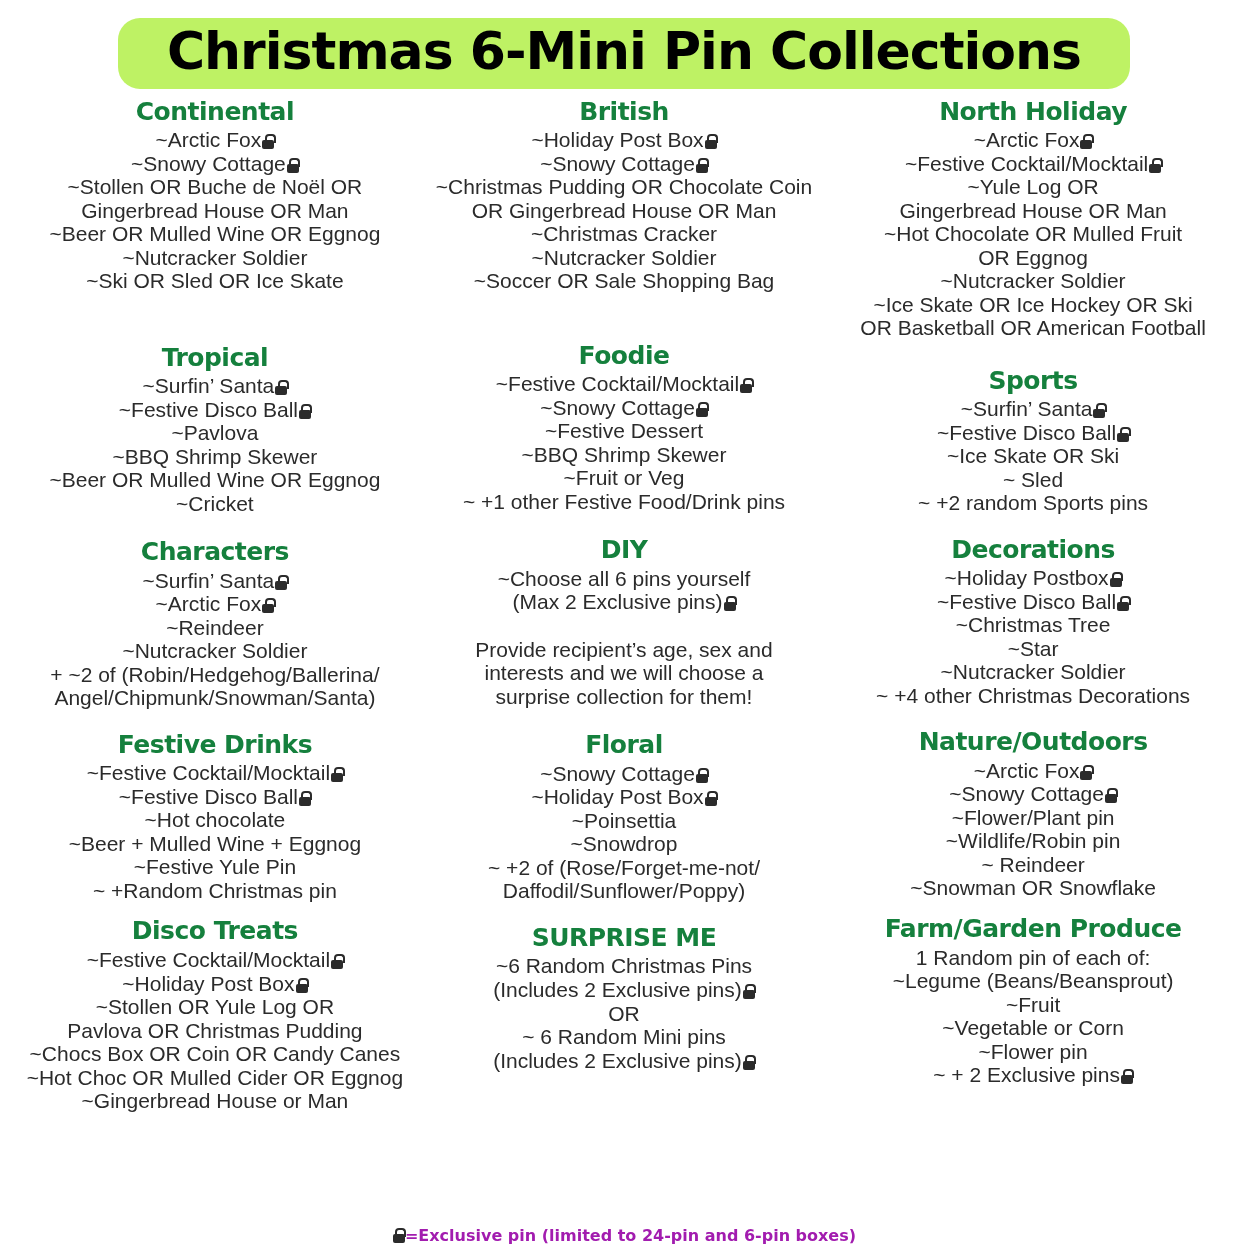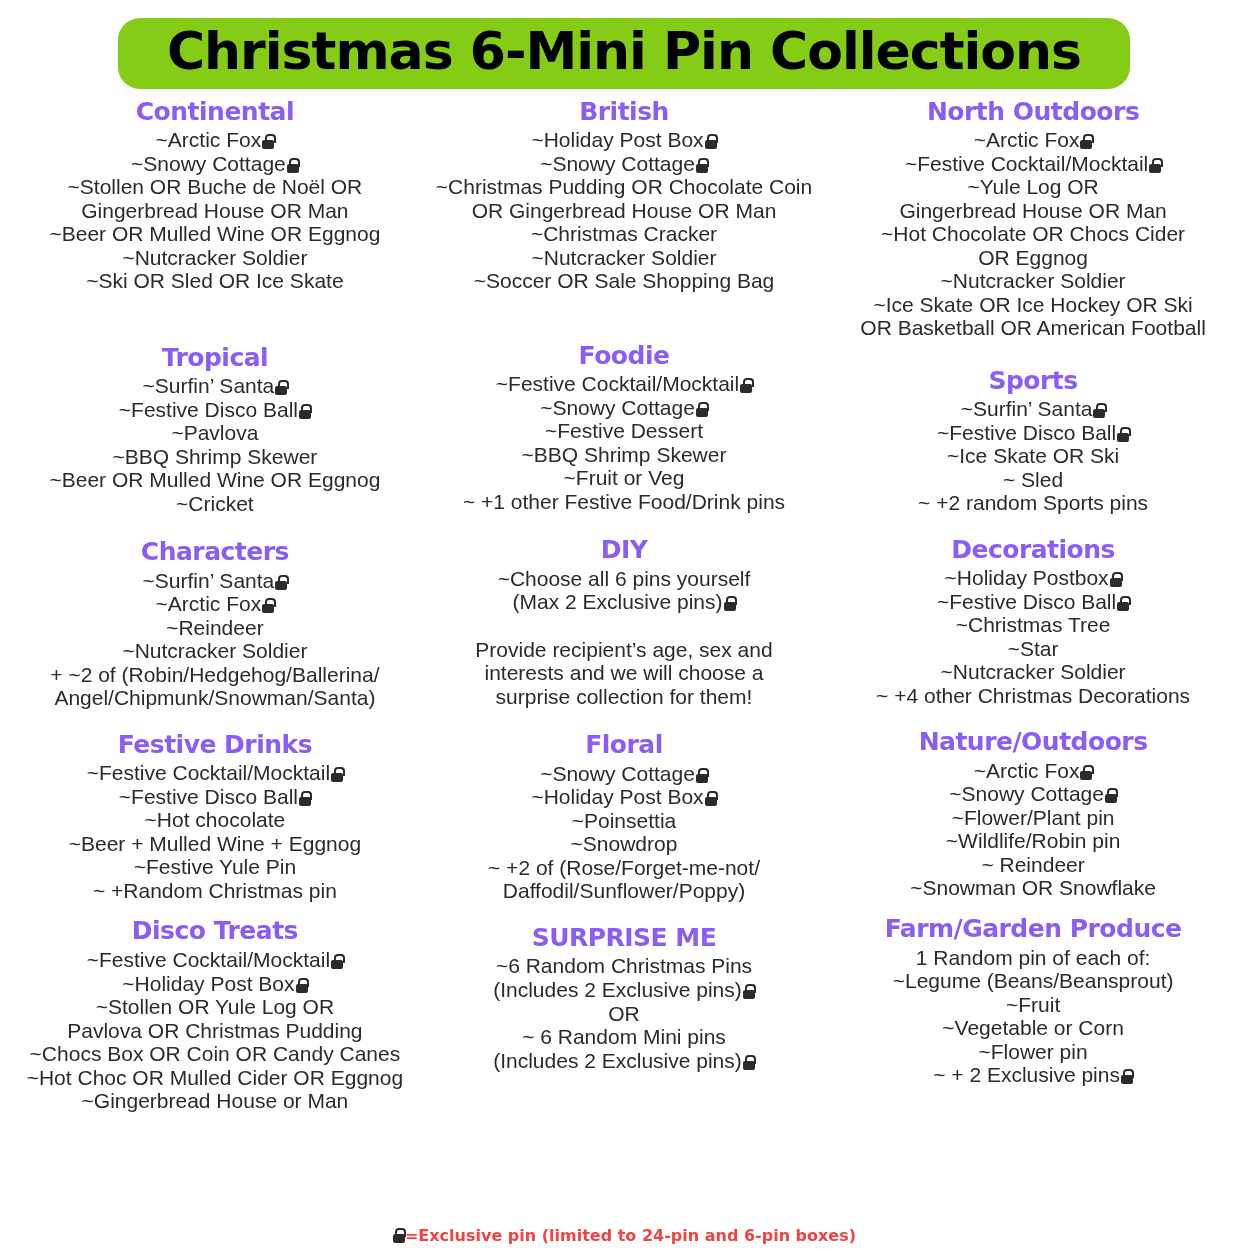--- a/index.html
+++ b/index.html
@@ -17,21 +17,21 @@
     overflow: hidden;
   }
   .page {
     width: 1248px;
     height: 1251px;
     padding: 18px 10px 6px 10px;
     display: flex;
     flex-direction: column;
   }
   .title-banner {
-    background: #84cc16;
+    background: #bef264;
     border-radius: 22px;
     margin: 0 108px 8px 108px;
     padding: 6px 10px 10px 10px;
     text-align: center;
   }
   .title-banner h1 {
     margin: 0;
     font-family: "DejaVu Sans", sans-serif;
     font-weight: bold;
     font-size: 52px;
@@ -61,21 +61,21 @@
     text-align: center;
     width: 100%;
     margin-bottom: 4px;
   }
   .group h2 {
     margin: 0 0 2px 0;
     font-family: "DejaVu Sans", sans-serif;
     font-weight: bold;
     font-size: 25px;
     letter-spacing: -0.5px;
-    color: #8b5cf6;
+    color: #15803d;
     line-height: 1.18;
   }
   .group .line {
     font-size: 21px;
     line-height: 1.12;
     color: #2b2b2b;
     white-space: nowrap;
   }
   .lock {
     display: inline-block;
@@ -104,21 +104,21 @@
     width: 12px;
     height: 9px;
     background: #2b2b2b;
     border-radius: 2px;
   }
   .footer {
     text-align: center;
     font-family: "DejaVu Sans", sans-serif;
     font-weight: bold;
     font-size: 16px;
-    color: #ef4444;
+    color: #a21caf;
     padding-top: 2px;
   }
   .footer .lock { vertical-align: -2px; }
 </style>
 </head>
 <body>
 
 <div class="page">
 
   <div class="title-banner">
@@ -227,26 +227,26 @@
           <h2>SURPRISE ME</h2>
           <div class="line"><span>~6 Random Christmas Pins</span></div>
           <div class="line"><span>(Includes 2 Exclusive pins)</span><span class="lock"></span></div>
           <div class="line"><span>OR</span></div>
           <div class="line"><span>~ 6 Random Mini pins</span></div>
           <div class="line"><span>(Includes 2 Exclusive pins)</span><span class="lock"></span></div>
         </div>
       </div>
     <div class="column col-right">
         <div class="group">
-          <h2>North Outdoors</h2>
+          <h2>North Holiday</h2>
           <div class="line"><span>~Arctic Fox</span><span class="lock"></span></div>
           <div class="line"><span>~Festive Cocktail/Mocktail</span><span class="lock"></span></div>
           <div class="line"><span>~Yule Log OR</span></div>
           <div class="line"><span>Gingerbread House OR Man</span></div>
-          <div class="line"><span>~Hot Chocolate OR Chocs Cider</span></div>
+          <div class="line"><span>~Hot Chocolate OR Mulled Fruit</span></div>
           <div class="line"><span>OR Eggnog</span></div>
           <div class="line"><span>~Nutcracker Soldier</span></div>
           <div class="line"><span>~Ice Skate OR Ice Hockey OR Ski</span></div>
           <div class="line"><span>OR Basketball OR American Football</span></div>
         </div>
         <div style="height: 22px;"></div>
         <div class="group">
           <h2>Sports</h2>
           <div class="line"><span>~Surfin’ Santa</span><span class="lock"></span></div>
           <div class="line"><span>~Festive Disco Ball</span><span class="lock"></span></div>

